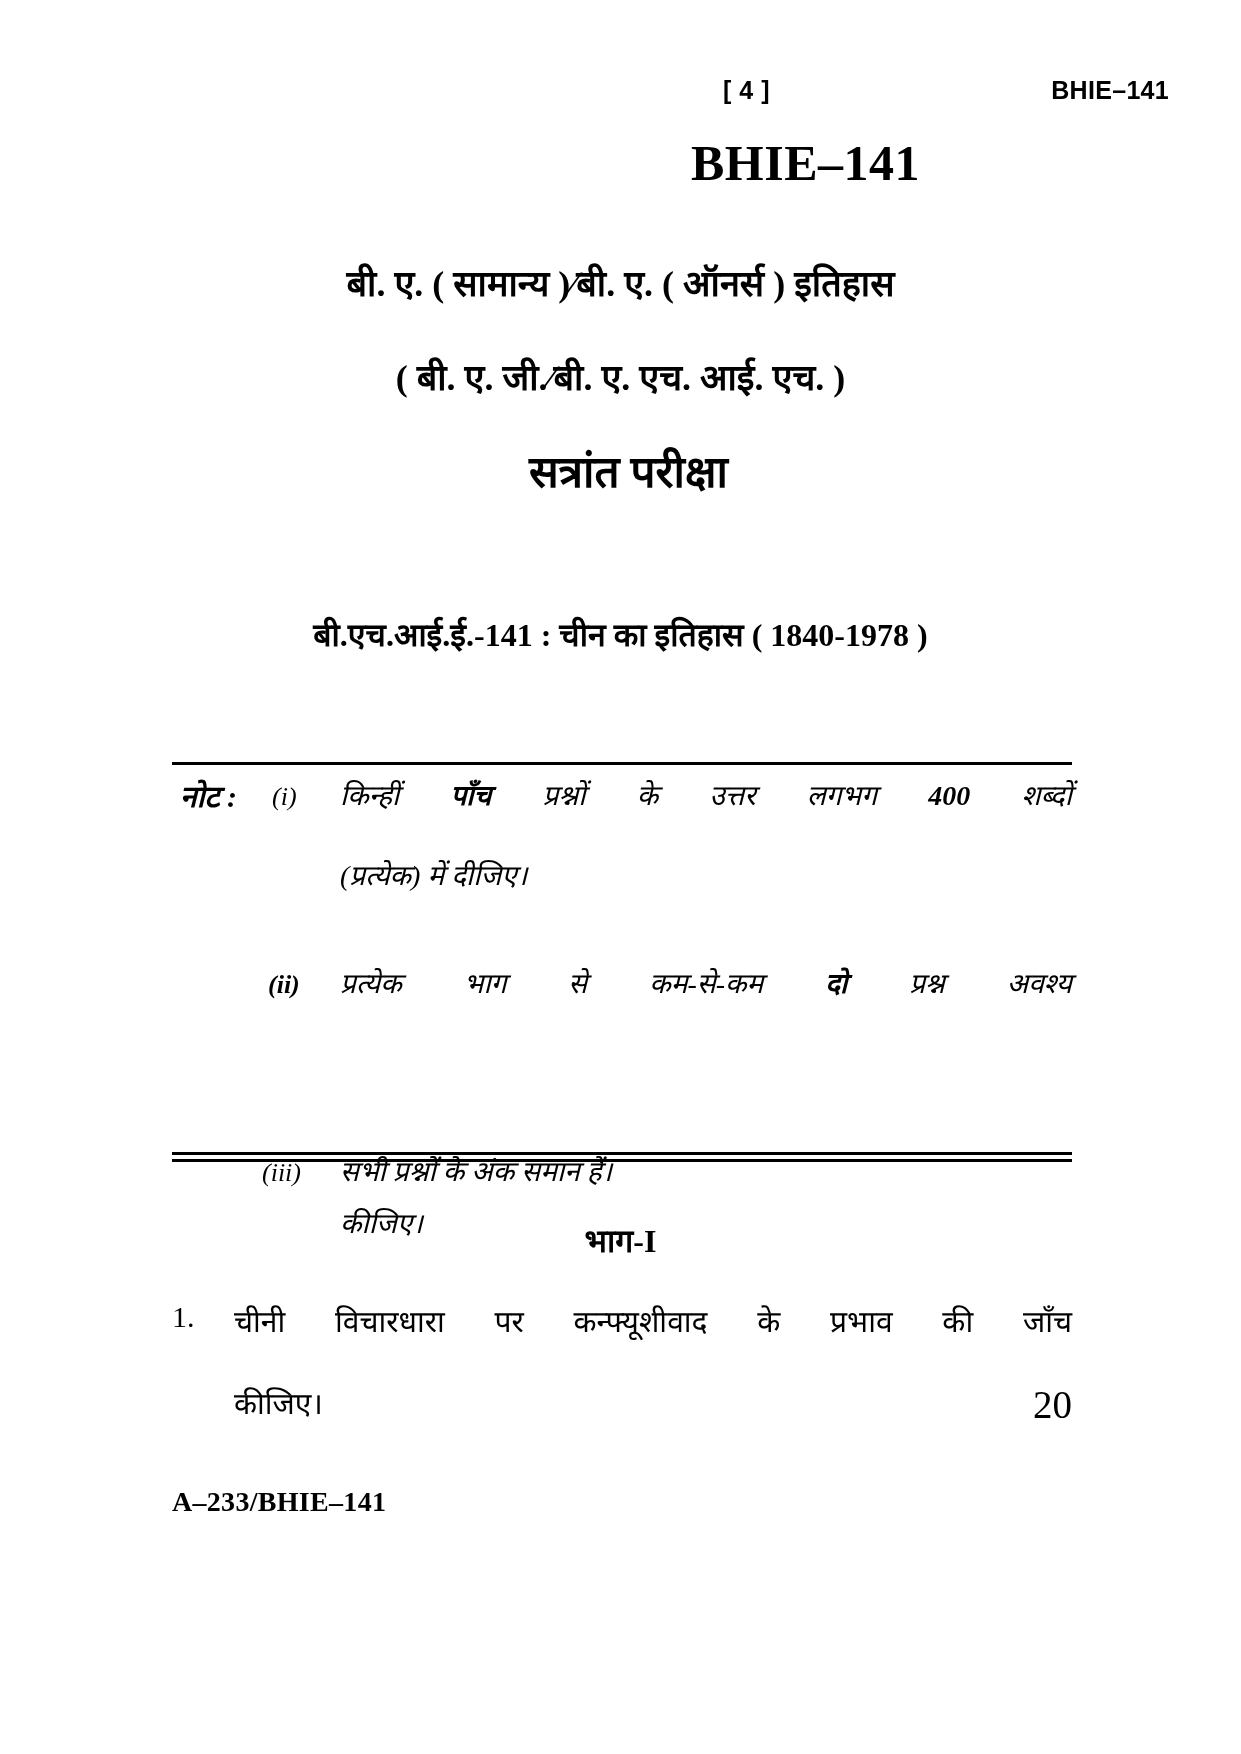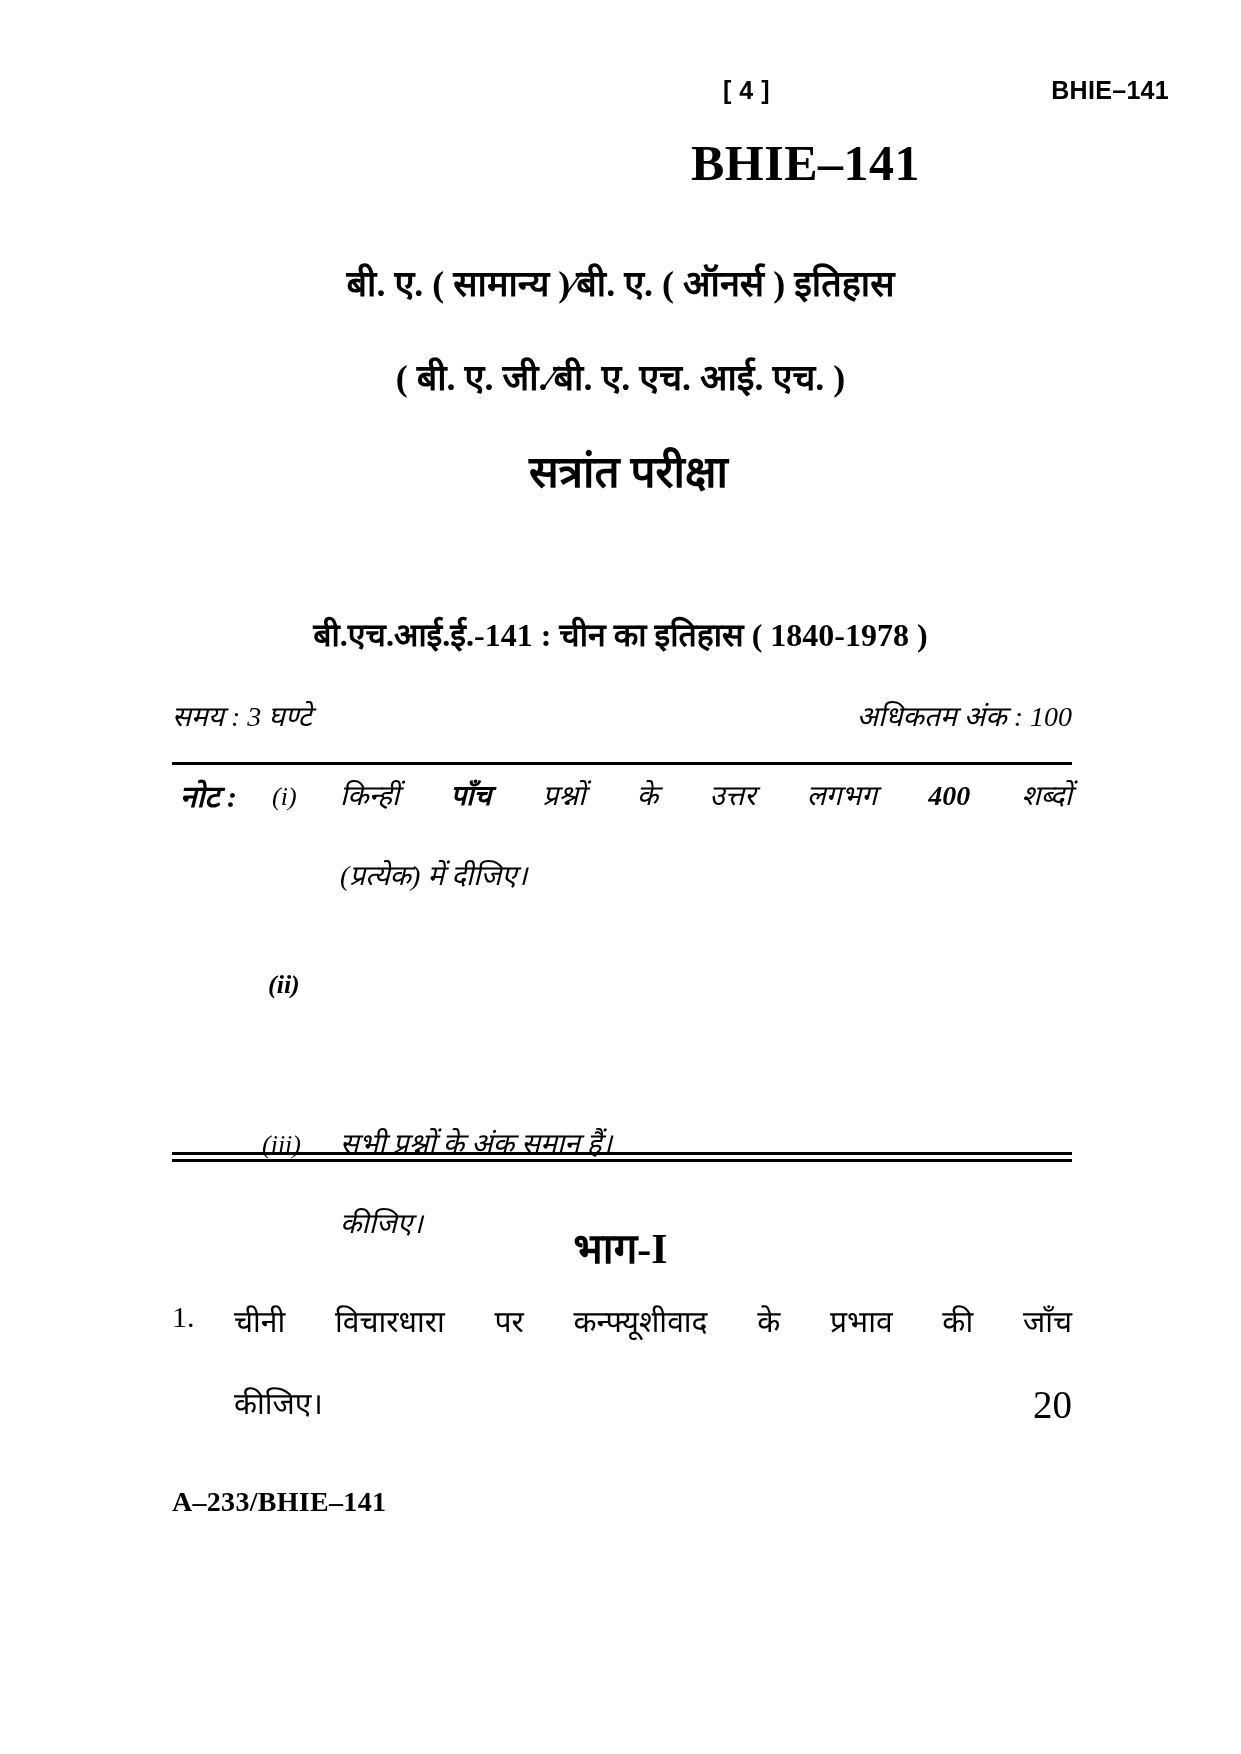--- a/index.html
+++ b/index.html
@@ -203,21 +203,21 @@
   }
 
   
   .section-head {
     position: absolute;
     left: 0;
     top: 1218px;
     width: 1241px;
     text-align: center;
     font-weight: bold;
-    font-size: 42px;
+    font-size: 32px;
   }
 
   
   .question {
     position: absolute;
     left: 172px;
     top: 1300px;
     width: 900px;
     font-size: 30px;
   }
@@ -265,24 +265,20 @@
     <div class="head-code">BHIE–141</div>
   </div>
 
   <div class="paper-code">BHIE–141</div>
 
   <div class="title-line t1">बी. ए. ( सामान्य )∕बी. ए. ( ऑनर्स ) इतिहास</div>
   <div class="title-line t2">( बी. ए. जी.∕बी. ए. एच. आई. एच. )</div>
   <div class="title-line t3">सत्रांत परीक्षा</div>
   <div class="title-line t5">बी.एच.आई.ई.-141 : चीन का इतिहास ( 1840-1978 )</div>
 
-  <div class="meta-row">
-    <div class="meta-left">समय : 3 घण्टे</div>
-    <div class="meta-right">अधिकतम अंक : 100</div>
-  </div>
 
   <div class="rule-top rule-single"></div>
 
   <div class="notes">
 
     <div class="note-row n1">
       <span class="note-label">नोट :</span>
       <span class="note-roman">(i)</span>
       <span class="note-text">
         <span class="justify-spread">
@@ -294,20 +290,31 @@
           <span>लगभग</span>
           <b>400</b>
           <span>शब्दों</span>
         </span>
       </span>
       <span class="n1-cont">(प्रत्येक) में दीजिए।</span>
     </div>
 
     <div class="note-row n2">
       <span class="note-roman">(ii)</span>
+      <span class="note-text">
+        <span class="justify-spread">
+          <span>प्रत्येक</span>
+          <span>भाग</span>
+          <span>से</span>
+          <span>कम-से-कम</span>
+          <b>दो</b>
+          <span>प्रश्न</span>
+          <span>अवश्य</span>
+        </span>
+      </span>
       <span class="n2-cont">कीजिए।</span>
     </div>
 
     <div class="note-row n3">
       <span class="note-roman">(iii)</span>
       <span class="note-text">सभी प्रश्नों के अंक समान हैं।</span>
     </div>
 
   </div>
 

